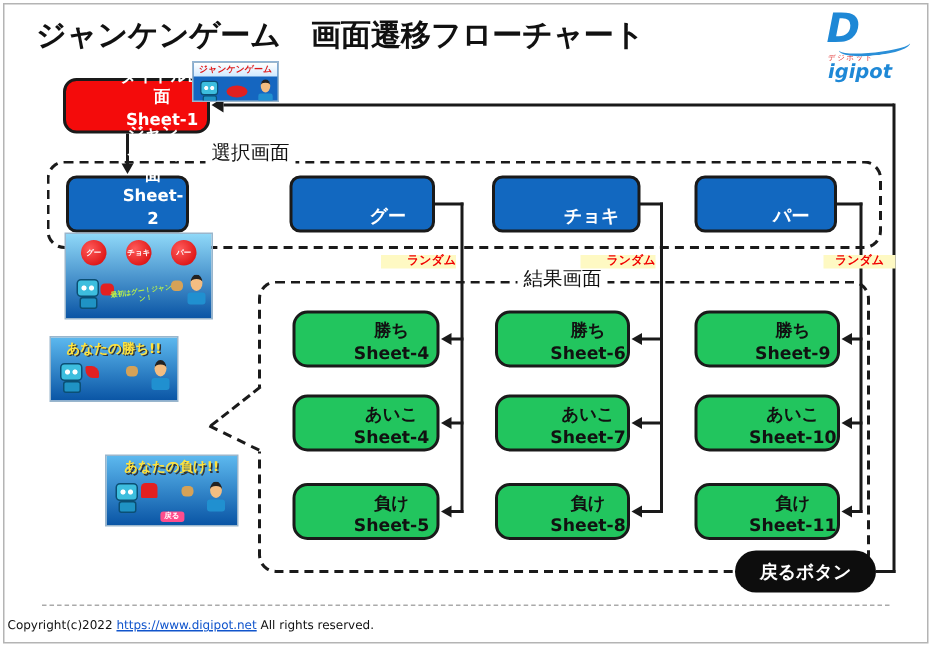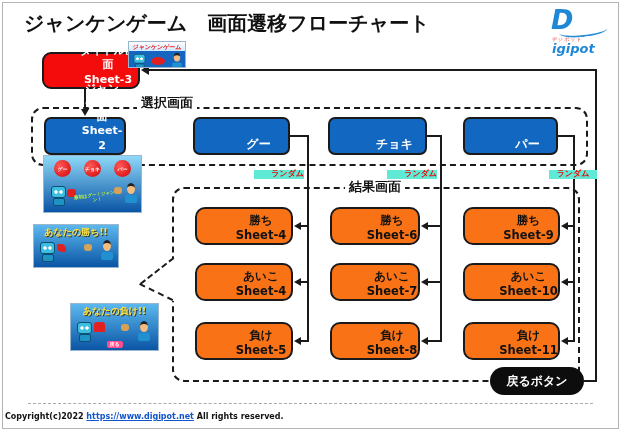--- a/index.html
+++ b/index.html
@@ -15,31 +15,31 @@
          border-bottom:5px solid transparent;border-right:8px solid #1a1a1a;}
   .arr-d{position:absolute;width:0;height:0;border-left:4px solid transparent;
          border-right:4px solid transparent;border-top:7px solid #1a1a1a;}
   
   .node{position:absolute;display:flex;flex-direction:column;align-items:center;
         justify-content:flex-end;text-align:center;font-weight:bold;line-height:1.3;
         border:2px solid #1a1a1a;box-sizing:border-box;padding-left:34px;}
   .node-red{background:#f40b0b;color:#fff;border-radius:9px;font-size:11px;}
   .node-blue{background:#1268c0;color:#fff;border-radius:7px;font-size:11px;}
   .node-opt{background:#1268c0;color:#fff;border-radius:7px;font-size:12px;}
-  .node-yel{background:#f97316;color:#111;border-radius:10px;font-size:11.5px;}
+  .node-yel{background:#22c55e;color:#111;border-radius:10px;font-size:11.5px;}
   .back-pill{position:absolute;background:#0d0d0d;color:#fff;border-radius:15px;
         display:flex;align-items:center;justify-content:center;font-weight:bold;
         font-size:12px;z-index:6;}
   
   .dash-frame{position:absolute;border:2px dashed #1a1a1a;border-radius:12px;box-sizing:border-box;}
-  .grp-label{position:absolute;background:#fff;font-weight:bold;font-size:13px;
+  .grp-label{position:absolute;background:#fff;font-weight:normal;font-size:13px;
         padding:0 4px;z-index:3;line-height:1.1;}
   .dash-seg{position:absolute;height:0;border-top:2px dashed #1a1a1a;transform-origin:0 0;}
   .rand{position:absolute;color:#f00000;font-weight:bold;font-size:8px;z-index:3;
-        background:#5eead4;line-height:1.1;}
+        background:#fef9c3;line-height:1.1;}
   
   .thumb{position:absolute;border:1px solid #9ab6cc;box-sizing:border-box;overflow:hidden;}
   .thumb-cap{position:absolute;left:0;right:0;top:1px;text-align:center;font-weight:bold;
         color:#ffe33e;text-shadow:1px 1px 0 #333;}
   .jk-circle{position:absolute;width:17px;height:17px;border-radius:50%;
         background:radial-gradient(circle at 35% 35%,#ff5a5a,#d40000);color:#fff;
         font-size:5px;font-weight:bold;display:flex;align-items:center;justify-content:center;}
   .mini-bot{position:absolute;width:15px;height:19px;}
   .mb-head{width:13px;height:10px;border:1px solid #0b4f74;border-radius:3px;
         background:radial-gradient(circle at 4px 5px,#fff 1.4px,transparent 2px),
@@ -56,21 +56,21 @@
         background:#ff4d8d;color:#fff;font-size:5px;font-weight:bold;padding:0 3px;
         border-radius:2px;line-height:7px;}
   
   #logo{position:absolute;left:551px;top:7px;width:64px;height:30px;}
   #logo .d{font-size:27px;font-weight:bold;font-style:italic;color:#1e88d6;line-height:26px;float:left;}
   #logo .stack{float:left;margin-left:1px;margin-top:4px;}
   #logo .kana{display:block;font-size:5px;color:#e03030;letter-spacing:1px;line-height:5px;}
   #logo .rest{display:block;font-size:13px;font-weight:bold;font-style:italic;color:#1e88d6;line-height:13px;}
   #logo .swoosh{position:absolute;left:8px;top:18px;width:48px;height:10px;
         border-bottom:2px solid #2a8fd8;border-radius:50%;transform:rotate(-6deg);}
-  #footer{position:absolute;left:5px;top:412px;font-size:8px;font-weight:bold;color:#111;}
+  #footer{position:absolute;left:5px;top:412px;font-size:8px;font-weight:normal;color:#111;}
   #footer a{color:#1155cc;text-decoration:underline;}
 </style>
 </head>
 <body>
 
 <div id="canvas">
 
   <div class="abs" style="left:2px;top:2px;width:615px;height:425px;border:1px solid #b4b4b4;"></div>
 
   <div class="abs" style="left:24px;top:10px;font-size:20px;font-weight:bold;">ジャンケンゲーム　画面遷移フローチャート</div>
@@ -124,21 +124,21 @@
 
   <div class="dash-frame" style="left:172px;top:187px;width:408px;height:195px;"></div>
   <div class="grp-label" style="left:345px;top:180px;">結果画面</div>
 
   <div class="abs" style="left:170px;top:258px;width:6px;height:43px;background:#fff;z-index:2;"></div>
   <div class="dash-seg" style="left:140px;top:283px;width:42px;transform:rotate(-38deg);z-index:2;"></div>
   <div class="dash-seg" style="left:140px;top:283px;width:37px;transform:rotate(26deg);z-index:2;"></div>
 
   <div class="node node-red" style="left:42px;top:52px;width:98px;height:37px;z-index:4;">
     <span>タイトル画面</span>
-    <span>Sheet-3</span>
+    <span>Sheet-1</span>
   </div>
 
   <div class="node node-blue" style="left:44px;top:117px;width:82px;height:38px;z-index:4;">
     <span>ジャンケン画面</span>
     <span>Sheet-2</span>
   </div>
 
   <div class="node node-opt" style="left:193px;top:117px;width:97px;height:38px;z-index:4;">
     <span>グー</span>
   </div>

